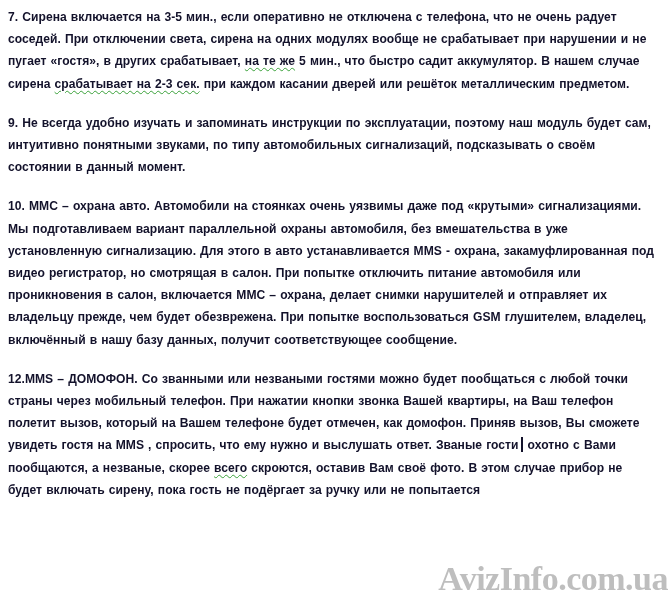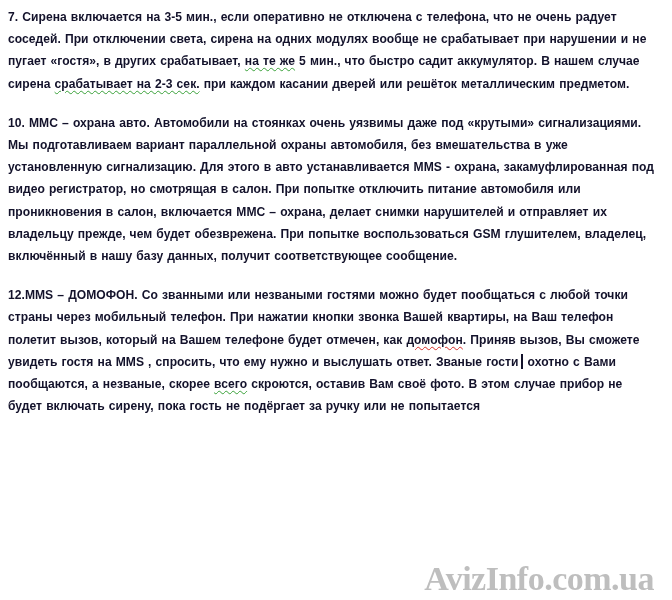--- a/index.html
+++ b/index.html
@@ -53,60 +53,60 @@
   .sq-green {
     text-decoration: underline;
     text-decoration-style: wavy;
     text-decoration-color: #3aa13a;
     text-decoration-thickness: 1px;
     text-underline-offset: 2px;
   }
 
   
   .sq-red {
-    text-decoration: underline;
     text-decoration-style: wavy;
     text-decoration-color: #d62b27;
     text-decoration-thickness: 1px;
     text-underline-offset: 2px;
   }
 
   
   .caret {
     display: inline-block;
     width: 2px;
     height: 15px;
     background: #13122b;
     vertical-align: -3px;
     margin-left: 3px;
   }
 
   
   .watermark {
     position: absolute;
-    right: 18px;
+    right: 4px;
     bottom: 2px;
     z-index: 5;
     font-family: "Liberation Serif", serif;
     font-size: 34px;
     font-weight: bold;
     color: rgba(150, 150, 150, 0.62);
     letter-spacing: -0.5px;
     white-space: nowrap;
     pointer-events: none;
     text-shadow: 0 1px 0 rgba(255,255,255,0.55);
   }
 </style>
 </head>
 <body>
 
 <div id="doc">
 
   <div class="page-body">
 
   <p class="para gap-wide"><span>7. Сирена включается  на 3-5 мин., если оперативно не отключена с телефона, что не очень радует соседей. При отключении света, сирена на одних модулях вообще  не срабатывает  при нарушении и не пугает «гостя», в других срабатывает,  </span><span class="sq-green">на те же</span><span> 5 мин., что быстро садит аккумулятор.  В нашем случае сирена </span><span class="sq-green">срабатывает  на 2-3 сек.</span><span> при каждом касании  дверей или решёток металлическим предметом.</span></p>
+      <p class="para gap-wide"><span>9.  Не всегда удобно изучать и запоминать инструкции по эксплуатации,  поэтому наш модуль будет сам, интуитивно понятными звуками,  по типу автомобильных  сигнализаций, подсказывать о своём состоянии в данный момент.</span></p>
       <p class="para gap-wide"><span>10. ММС – охрана авто. Автомобили на стоянках очень уязвимы даже под «крутыми» сигнализациями. Мы подготавливаем   вариант параллельной охраны автомобиля, без вмешательства в уже установленную  сигнализацию. Для этого в авто устанавливается  MMS - охрана, закамуфлированная  под видео регистратор, но смотрящая в салон. При попытке отключить питание автомобиля  или проникновения  в салон, включается ММС – охрана, делает снимки нарушителей и отправляет их владельцу прежде, чем будет обезврежена. При попытке воспользоваться  GSM глушителем, владелец, включённый  в нашу базу данных, получит соответствующее сообщение.</span></p>
       <p class="para"><span>12.MMS – ДОМОФОН. Со званными или незваными гостями можно будет пообщаться  с любой точки страны через мобильный телефон. При нажатии кнопки звонка  Вашей квартиры, на Ваш телефон полетит вызов, который на Вашем телефоне будет отмечен, как </span><span class="sq-red">домофон</span><span>. Приняв вызов, Вы сможете увидеть гостя на  MMS , спросить, что ему нужно и выслушать  ответ. Званые  гости</span><span class="caret"></span><span> охотно с Вами пообщаются,  а незваные,  скорее </span><span class="sq-green">всего</span><span> скроются, оставив Вам своё фото. В этом случае прибор не будет включать  сирену, пока гость не подёргает за ручку или не попытается</span></p>
     </div>
 
   <div class="watermark">AvizInfo.com.ua</div>
 
 </div>
 
 </body></html>

